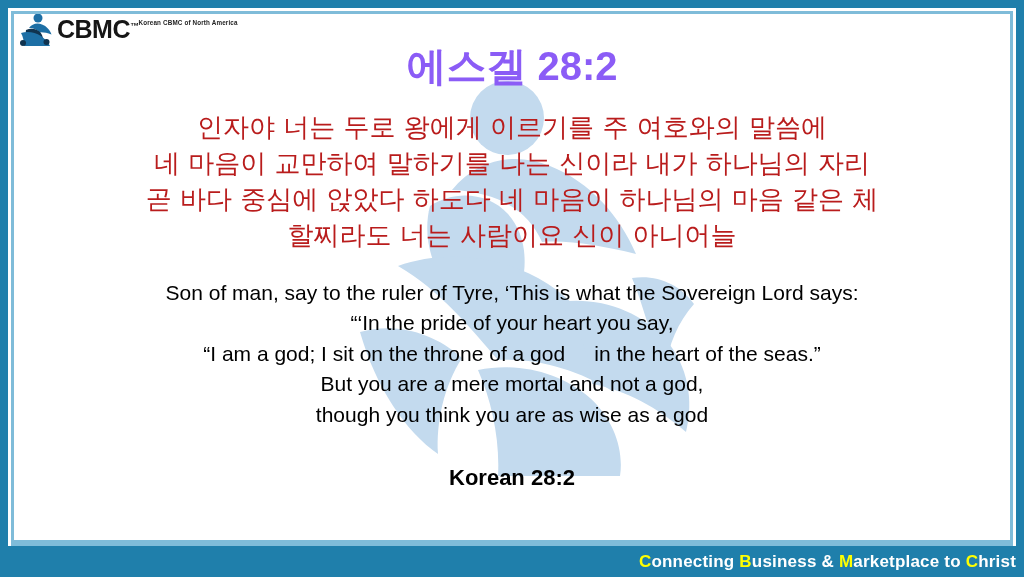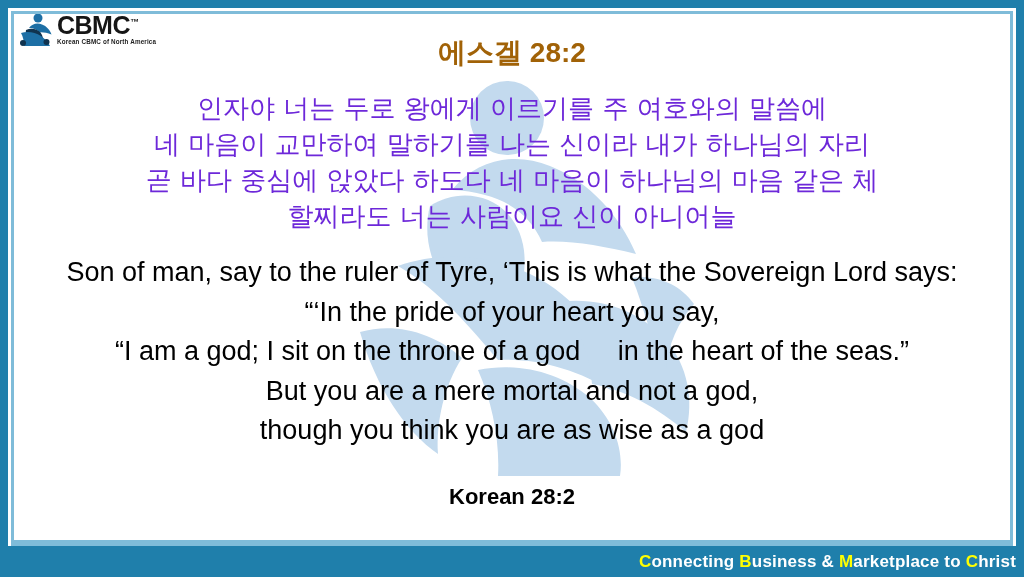--- a/index.html
+++ b/index.html
@@ -55,21 +55,21 @@
   
   .logo {
     position:absolute;
     left:18px; top:9px;
     width:140px; height:40px;
     z-index:4;
     display:flex; align-items:center; gap:3px;
   }
   .logo-mark { width:36px; height:36px; flex:0 0 36px; }
   .logo-mark svg { width:100%; height:100%; display:block; }
-  .logo-text { display:flex; flex-direction:column; justify-content:space-between; }
+  .logo-text { display:flex; justify-content:space-between; }
   .logo-word {
     font-family:"Liberation Sans", sans-serif;
     font-weight:bold;
     font-size:25px;
     line-height:0.92;
     letter-spacing:-0.5px;
     color:#161616;
   }
   .logo-word .tm { font-size:9px; vertical-align:super; font-weight:bold; }
   .logo-sub {
@@ -85,41 +85,41 @@
   
   .content {
     position:absolute;
     left:24px; right:24px; top:22px;
     z-index:3;
     text-align:center;
   }
 
   .slide-title {
     font-family:"Liberation Sans", sans-serif;
-    font-size:28px;
-    font-weight:bold;
-    color:#a16207;
+    font-size:40px;
+    font-weight:bold;
+    color:#8b5cf6;
     line-height:1.1;
-    margin-top:16px;
+    margin-top:22px;
   }
 
   .verse-ko {
     margin-top:21px;
     font-family:"DejaVu Sans", sans-serif;
     font-size:26px;
     font-weight:normal;
-    color:#6d28d9;
+    color:#b91c1c;
     line-height:1.39;
     white-space:pre-wrap;
   }
 
   .verse-en {
-    margin-top:19px;
-    font-family:"Liberation Sans", sans-serif;
-    font-size:27px;
+    margin-top:24px;
+    font-family:"Liberation Sans", sans-serif;
+    font-size:21px;
     font-weight:normal;
     color:#000000;
     line-height:1.46;
     white-space:pre-wrap;
   }
 
   .attribution {
     margin-top:34px;
     font-family:"Liberation Sans", sans-serif;
     font-size:22px;

